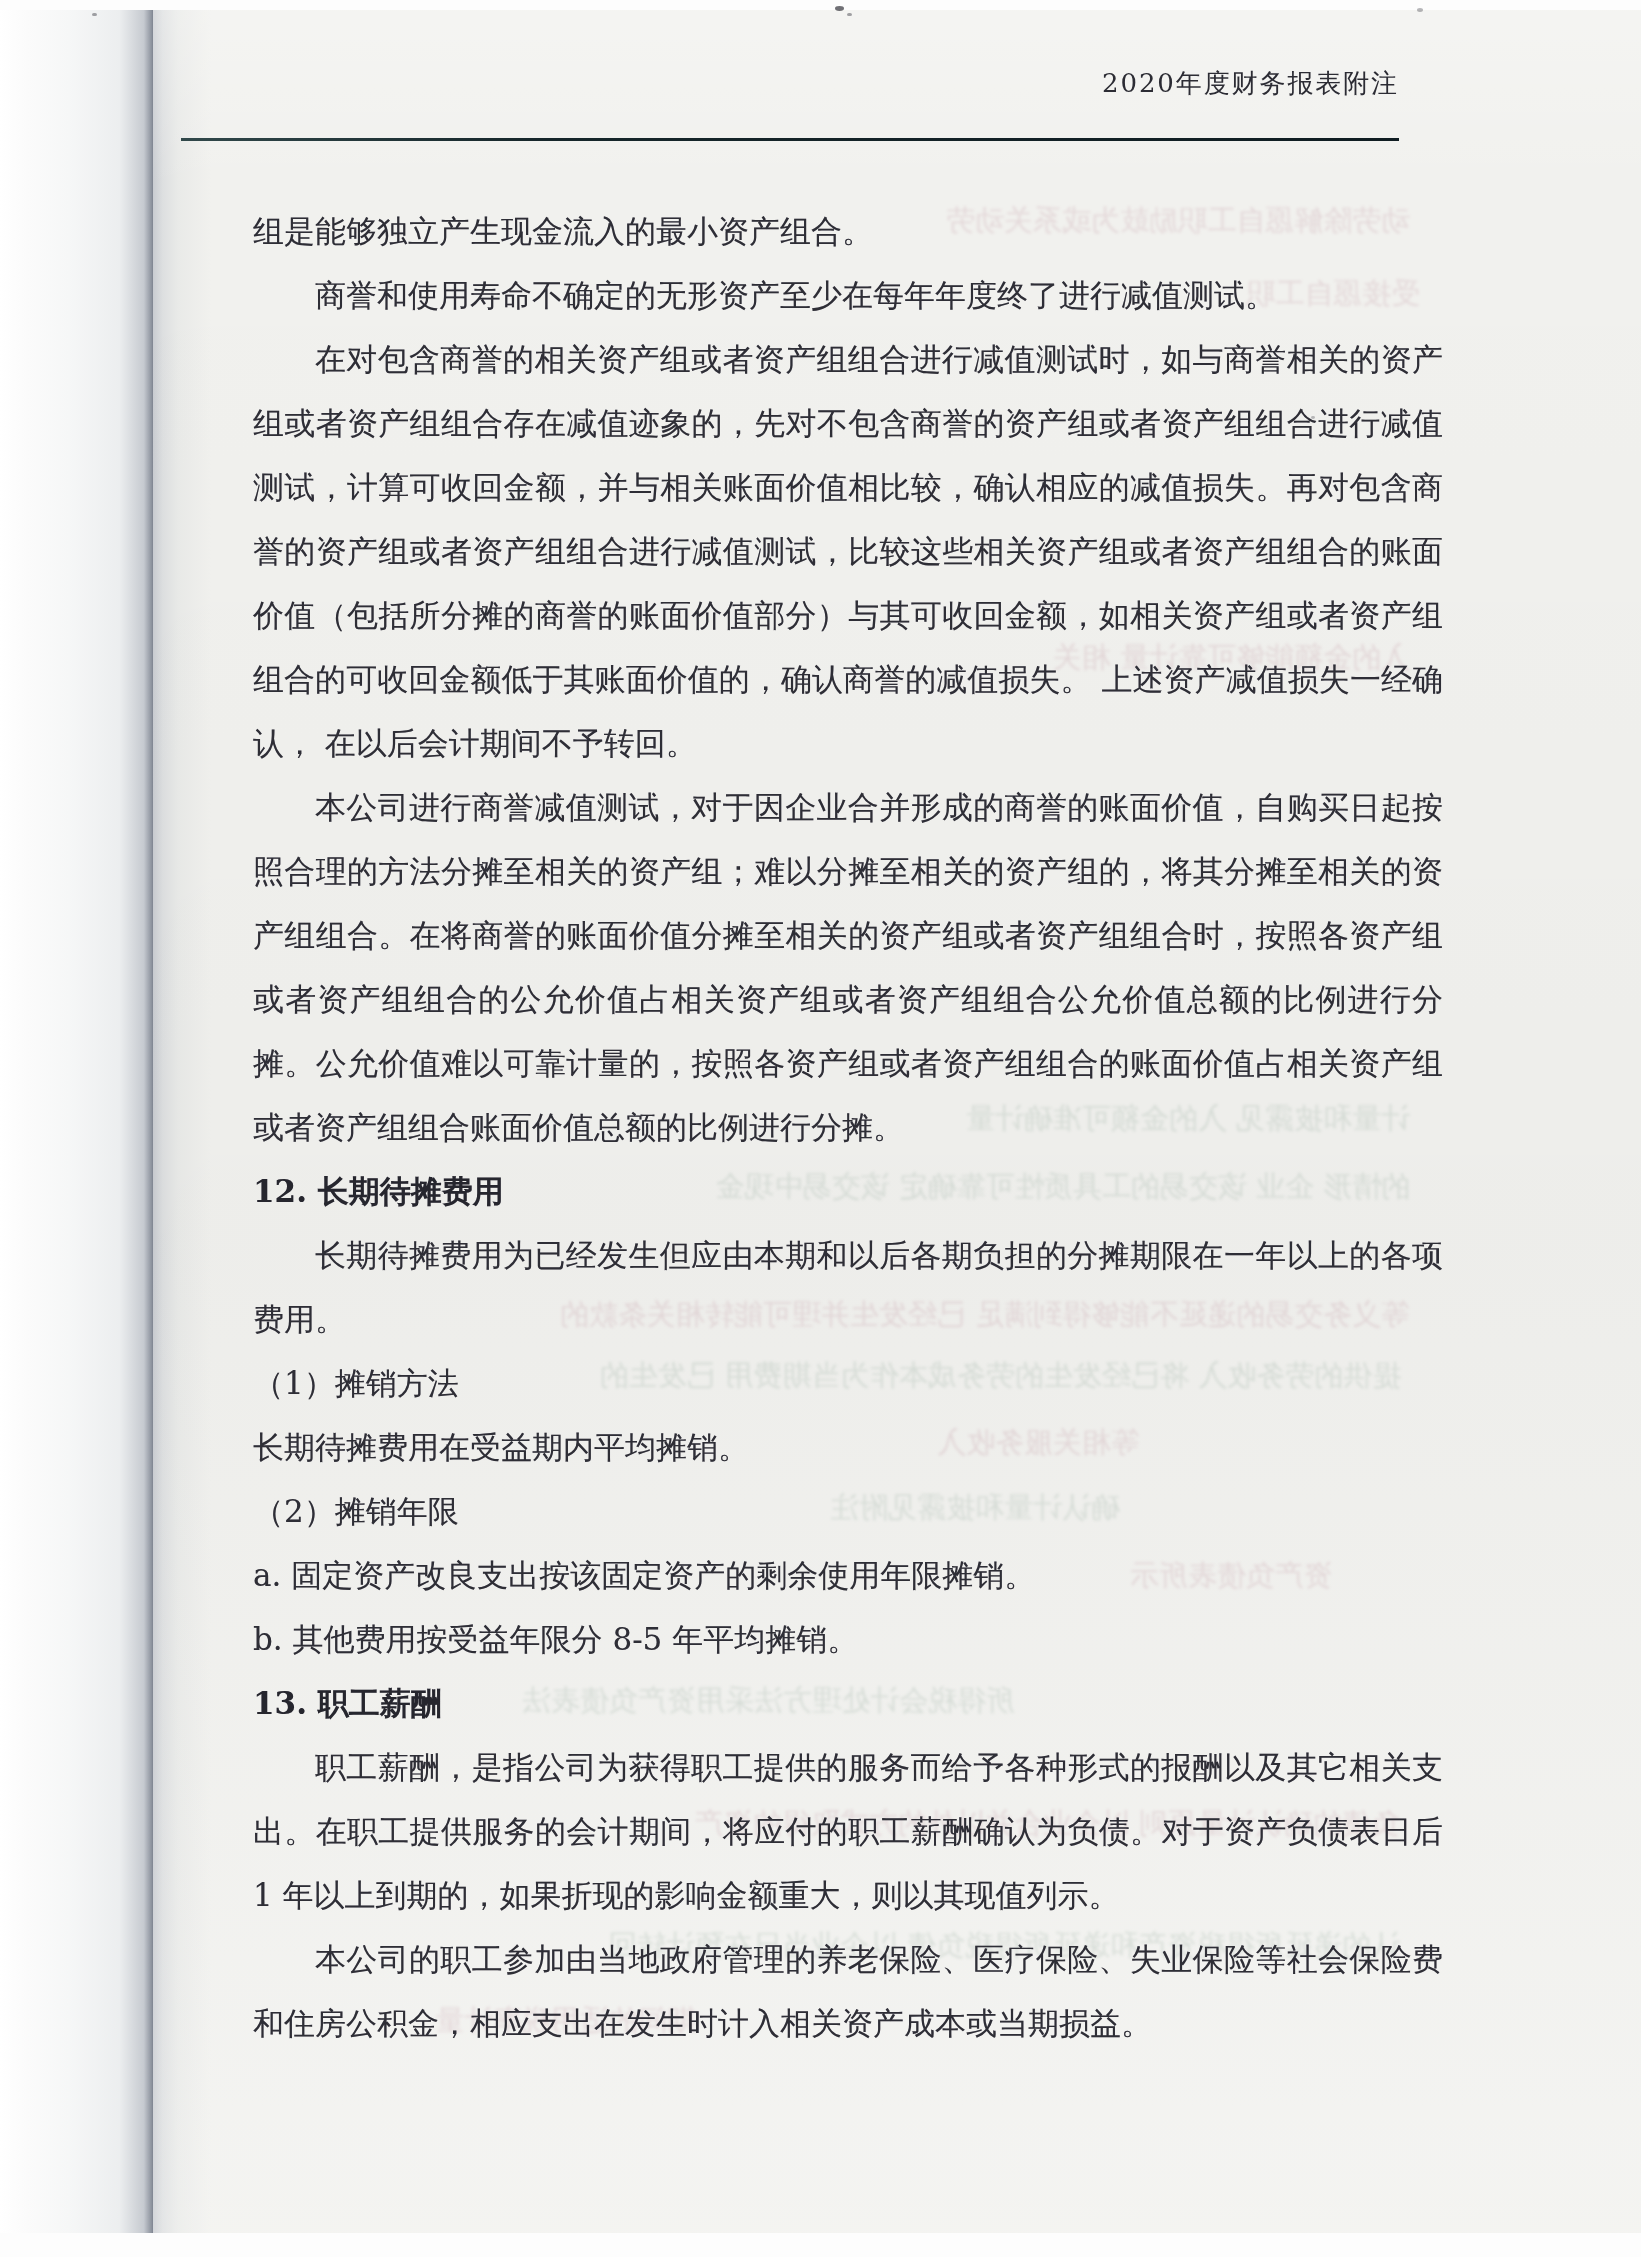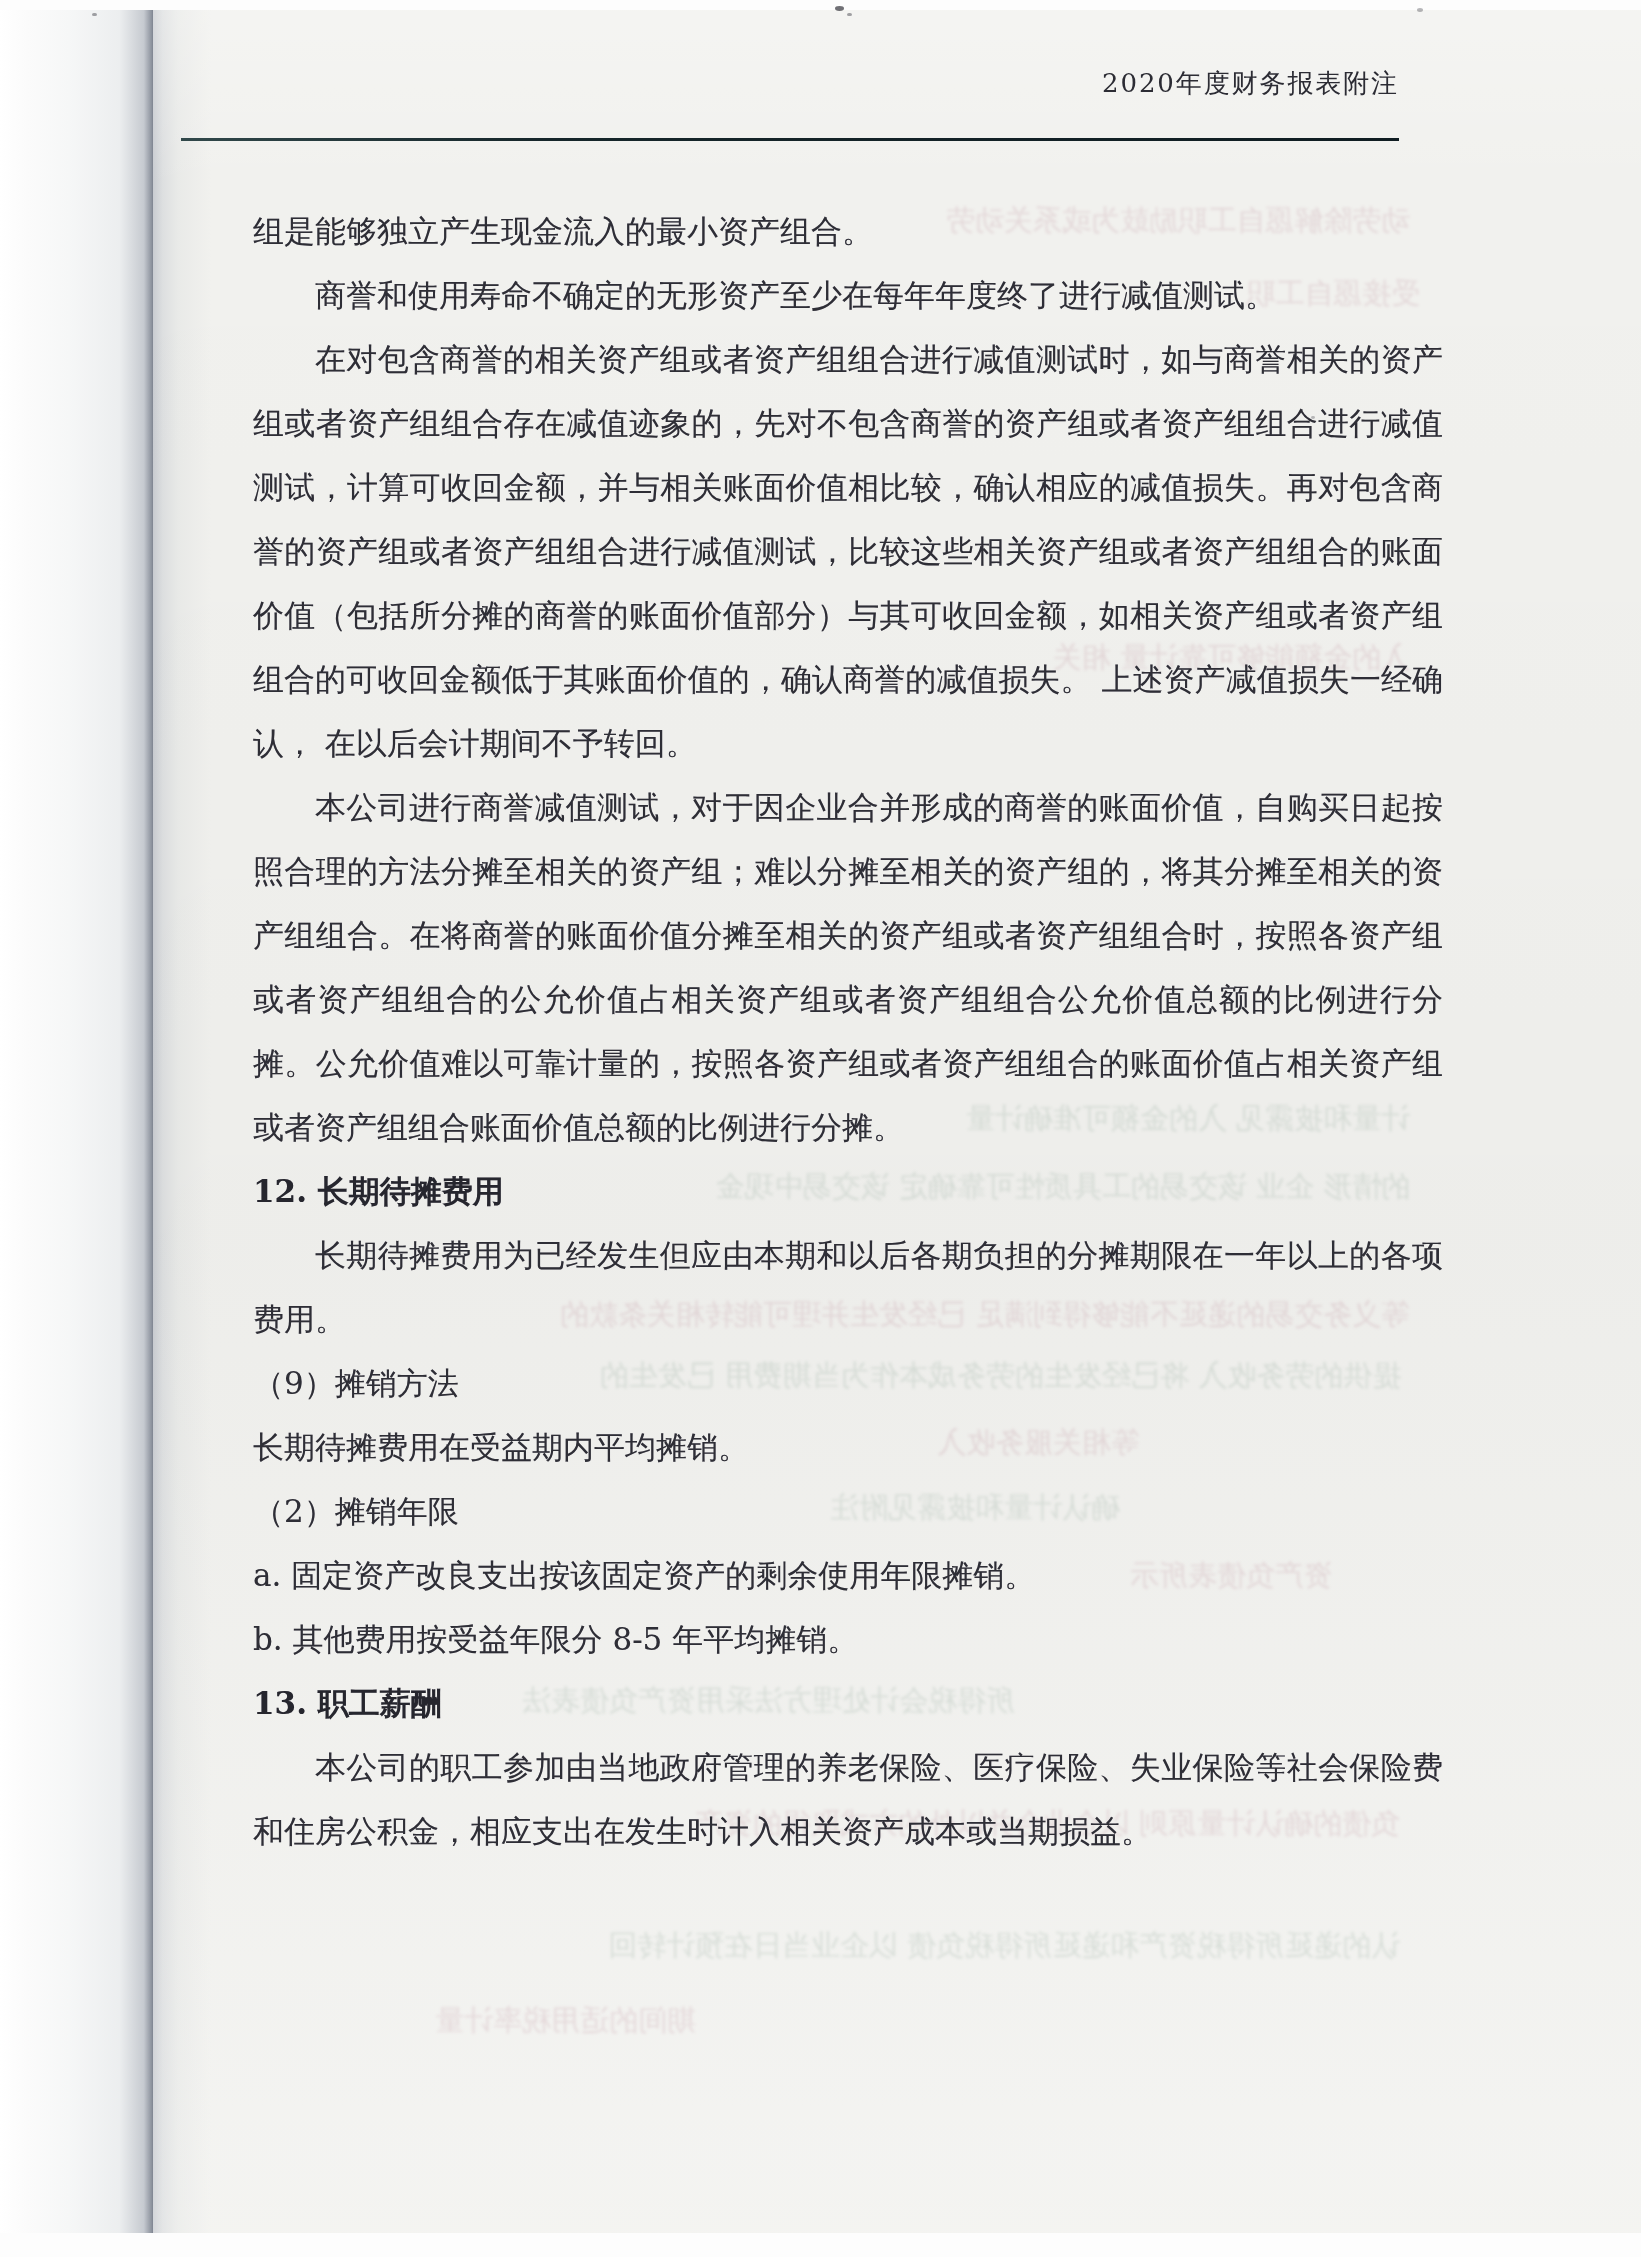--- a/index.html
+++ b/index.html
@@ -103,26 +103,27 @@
   <div class="bleed b13 greenish">认的递延所得税资产和递延所得税负债 以企业当日在预计转回</div>
   <div class="bleed b14">期间的适用税率计量</div>
 
   <div class="content">
     <p class="para-flush">组是能够独立产生现金流入的最小资产组合。</p>
     <p class="para-indent">商誉和使用寿命不确定的无形资产至少在每年年度终了进行减值测试。</p>
     <p class="para-indent">在对包含商誉的相关资产组或者资产组组合进行减值测试时，如与商誉相关的资产组或者资产组组合存在减值迹象的，先对不包含商誉的资产组或者资产组组合进行减值测试，计算可收回金额，并与相关账面价值相比较，确认相应的减值损失。再对包含商誉的资产组或者资产组组合进行减值测试，比较这些相关资产组或者资产组组合的账面价值（包括所分摊的商誉的账面价值部分）与其可收回金额，如相关资产组或者资产组组合的可收回金额低于其账面价值的，确认商誉的减值损失。 上述资产减值损失一经确认， 在以后会计期间不予转回。</p>
     <p class="para-indent">本公司进行商誉减值测试，对于因企业合并形成的商誉的账面价值，自购买日起按照合理的方法分摊至相关的资产组；难以分摊至相关的资产组的，将其分摊至相关的资产组组合。在将商誉的账面价值分摊至相关的资产组或者资产组组合时，按照各资产组或者资产组组合的公允价值占相关资产组或者资产组组合公允价值总额的比例进行分摊。公允价值难以可靠计量的，按照各资产组或者资产组组合的账面价值占相关资产组或者资产组组合账面价值总额的比例进行分摊。</p>
     <p class="para-flush heading">12. 长期待摊费用</p>
     <p class="para-indent">长期待摊费用为已经发生但应由本期和以后各期负担的分摊期限在一年以上的各项费用。</p>
-    <p class="para-flush">（9）摊销方法</p>
+    <p class="para-flush">（1）摊销方法</p>
     <p class="para-flush">长期待摊费用在受益期内平均摊销。</p>
     <p class="para-flush">（2）摊销年限</p>
     <p class="para-flush">a. 固定资产改良支出按该固定资产的剩余使用年限摊销。</p>
     <p class="para-flush">b. 其他费用按受益年限分 8-5 年平均摊销。</p>
     <p class="para-flush heading">13. 职工薪酬</p>
+    <p class="para-indent">职工薪酬，是指公司为获得职工提供的服务而给予各种形式的报酬以及其它相关支出。在职工提供服务的会计期间，将应付的职工薪酬确认为负债。对于资产负债表日后1 年以上到期的，如果折现的影响金额重大，则以其现值列示。</p>
     <p class="para-indent">本公司的职工参加由当地政府管理的养老保险、医疗保险、失业保险等社会保险费和住房公积金，相应支出在发生时计入相关资产成本或当期损益。</p>
   </div>
 
   <div class="speck s5"></div>
   <div class="speck s6"></div>
 </div>
 
 <div class="speck s1"></div>
 <div class="speck s2"></div>
 <div class="speck s3"></div>

